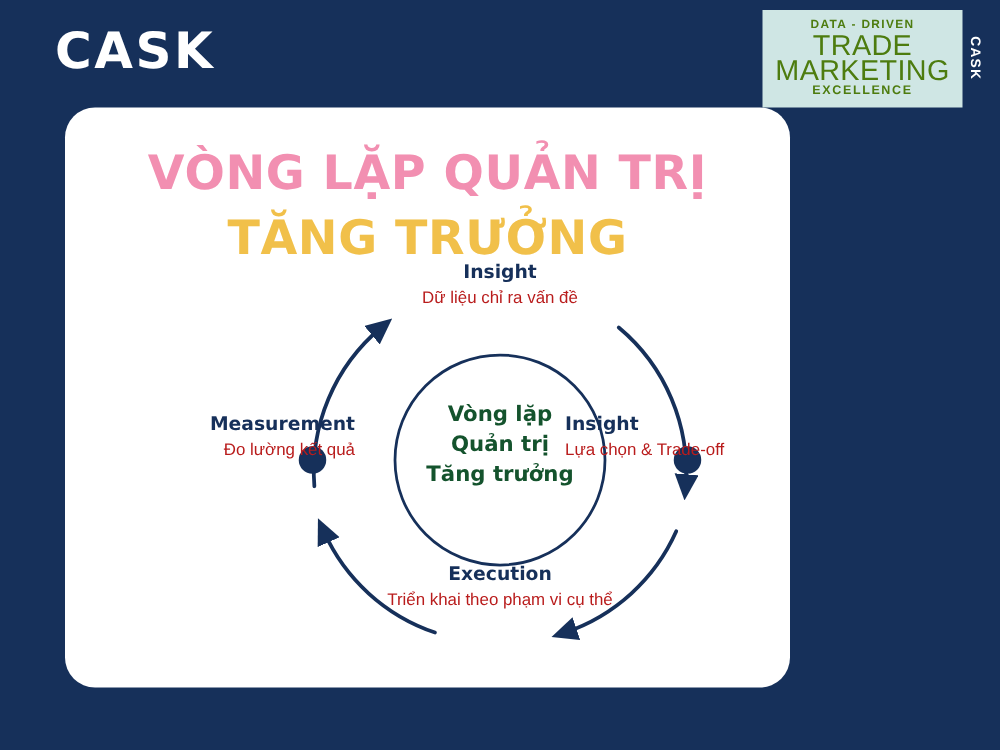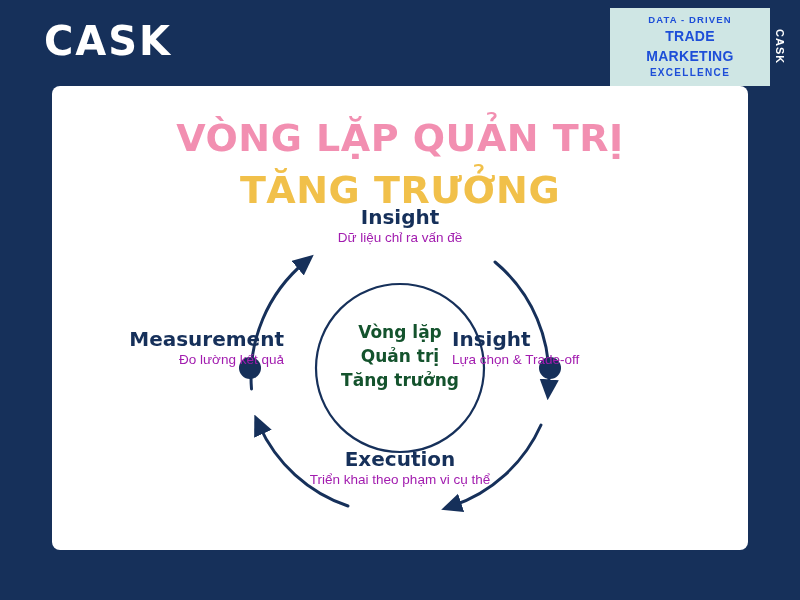--- a/index.html
+++ b/index.html
@@ -27,35 +27,35 @@
   }
   .badge {
     position: absolute;
     right: 14px;
     top: 8px;
     display: flex;
     align-items: stretch;
   }
   .badge-box {
     background: #cfe6e4;
-    color: #1d4ed8;
+    color: #4d7c0f;
     padding: 6px 10px 7px 10px;
     text-align: center;
     width: 160px;
     box-sizing: border-box;
   }
   .badge-line1 {
     font-size: 9.5px;
     font-weight: bold;
     letter-spacing: 1.1px;
     line-height: 12px;
   }
   .badge-line2 {
-    font-size: 14px;
-    font-weight: bold;
+    font-size: 23px;
+    font-weight: normal;
     letter-spacing: 0.3px;
     line-height: 20px;
   }
   .badge-line3 {
     font-size: 10px;
     font-weight: bold;
     letter-spacing: 1.3px;
     line-height: 13px;
   }
   .badge-side {
@@ -68,24 +68,24 @@
     padding-left: 4px;
     display: flex;
     align-items: center;
     justify-content: center;
   }
   
   .card {
     position: absolute;
     left: 52px;
     top: 86px;
-    width: 696px;
+    width: 580px;
     height: 464px;
     background: #ffffff;
-    border-radius: 8px;
+    border-radius: 24px;
   }
   .title {
     text-align: center;
     margin-top: 26px;
     font-size: 38px;
     font-weight: bold;
     line-height: 52px;
     letter-spacing: 0.5px;
     font-family: "DejaVu Sans", sans-serif;
   }
@@ -115,29 +115,29 @@
     font-size: 17px;
     font-weight: bold;
     line-height: 24px;
     font-family: "DejaVu Sans", sans-serif;
   }
   .node-label {
     position: absolute;
     color: #16305a;
   }
   .node-title {
-    font-size: 20px;
+    font-size: 15px;
     font-weight: bold;
     line-height: 22px;
     font-family: "DejaVu Sans", sans-serif;
   }
   .node-sub {
     font-size: 13.5px;
     line-height: 20px;
-    color: #a21caf;
+    color: #b91c1c;
   }
   .n-insight {
     left: 228px;
     top: 8px;
     width: 240px;
     text-align: center;
   }
   .n-decision {
     left: 400px;
     top: 130px;

